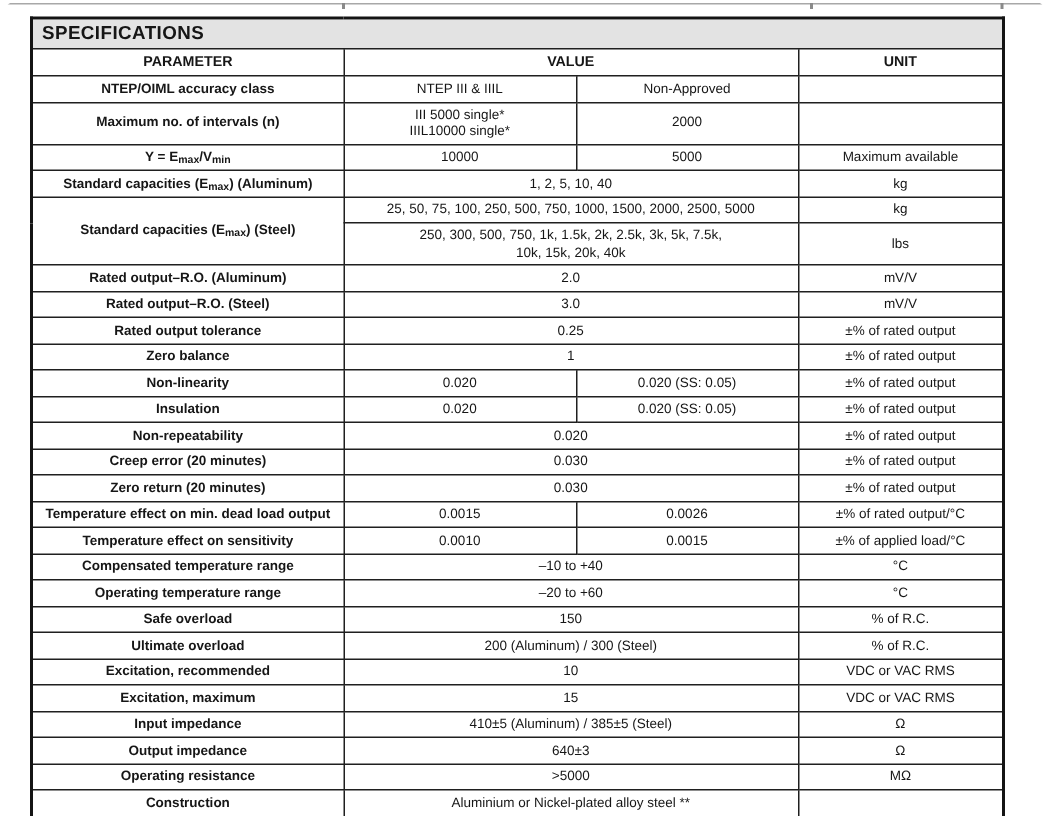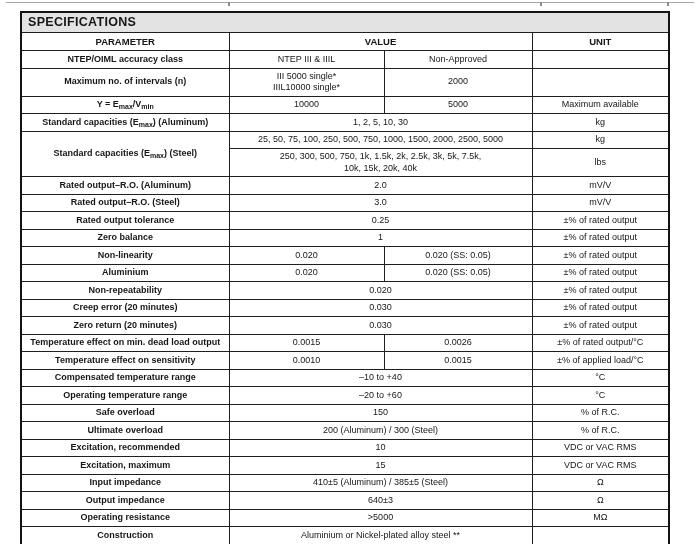--- a/index.html
+++ b/index.html
@@ -120,21 +120,21 @@
           <td class="unit"></td>
         </tr>
         <tr>
           <td class="param">Y = E<sub>max</sub>/V<sub>min</sub></td>
           <td class="val">10000</td>
           <td class="val">5000</td>
           <td class="unit">Maximum available</td>
         </tr>
         <tr>
           <td class="param">Standard capacities (E<sub>max</sub>) (Aluminum)</td>
-          <td class="val" colspan="2">1, 2, 5, 10, 30</td>
+          <td class="val" colspan="2">1, 2, 5, 10, 40</td>
           <td class="unit">kg</td>
         </tr>
         <tr>
           <td class="param" rowspan="2">Standard capacities (E<sub>max</sub>) (Steel)</td>
           <td class="val" colspan="2">25, 50, 75, 100, 250, 500, 750, 1000, 1500, 2000, 2500, 5000</td>
           <td class="unit">kg</td>
         </tr>
         <tr>
           <td class="val" colspan="2">250, 300, 500, 750, 1k, 1.5k, 2k, 2.5k, 3k, 5k, 7.5k,<br>10k, 15k, 20k, 40k</td>
           <td class="unit">lbs</td>
@@ -159,21 +159,21 @@
           <td class="val" colspan="2">1</td>
           <td class="unit">±% of rated output</td>
         </tr>
         <tr>
           <td class="param">Non-linearity</td>
           <td class="val">0.020</td>
           <td class="val">0.020 (SS: 0.05)</td>
           <td class="unit">±% of rated output</td>
         </tr>
         <tr>
-          <td class="param">Aluminium</td>
+          <td class="param">Insulation</td>
           <td class="val">0.020</td>
           <td class="val">0.020 (SS: 0.05)</td>
           <td class="unit">±% of rated output</td>
         </tr>
         <tr>
           <td class="param">Non-repeatability</td>
           <td class="val" colspan="2">0.020</td>
           <td class="unit">±% of rated output</td>
         </tr>
         <tr>

